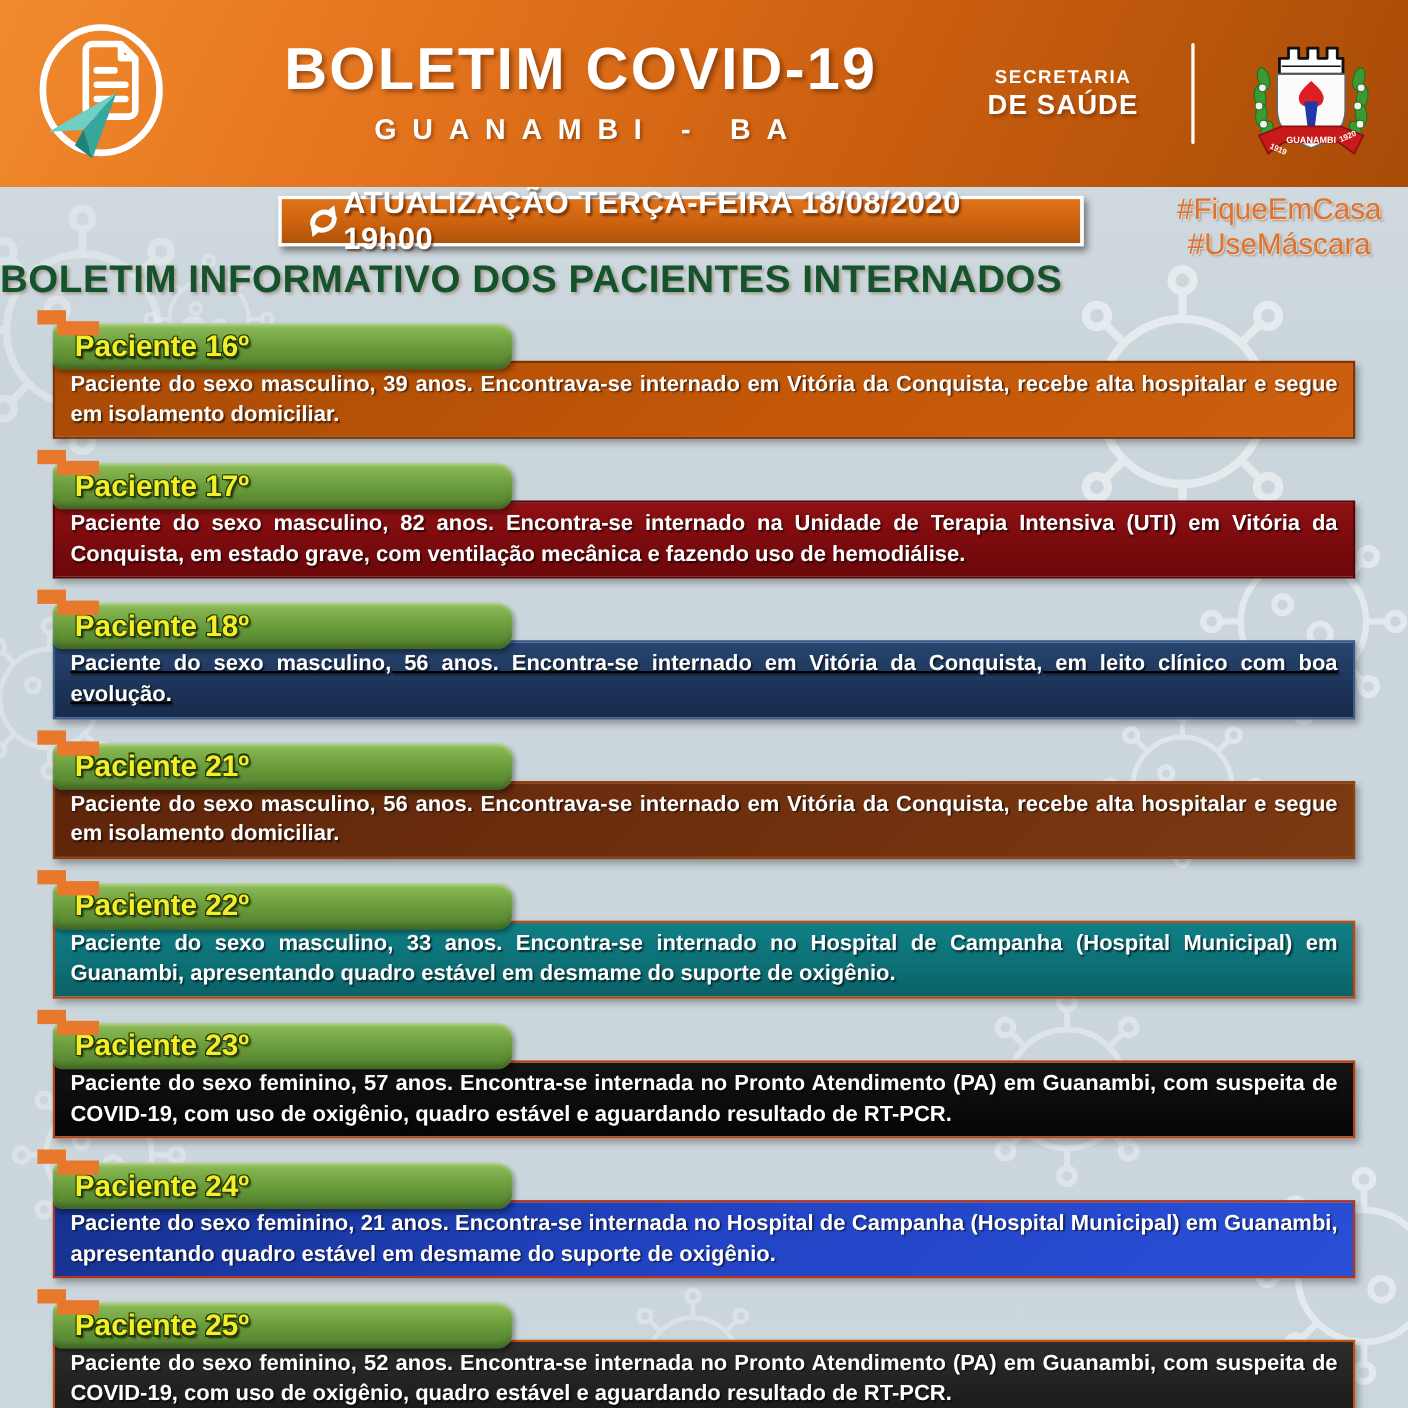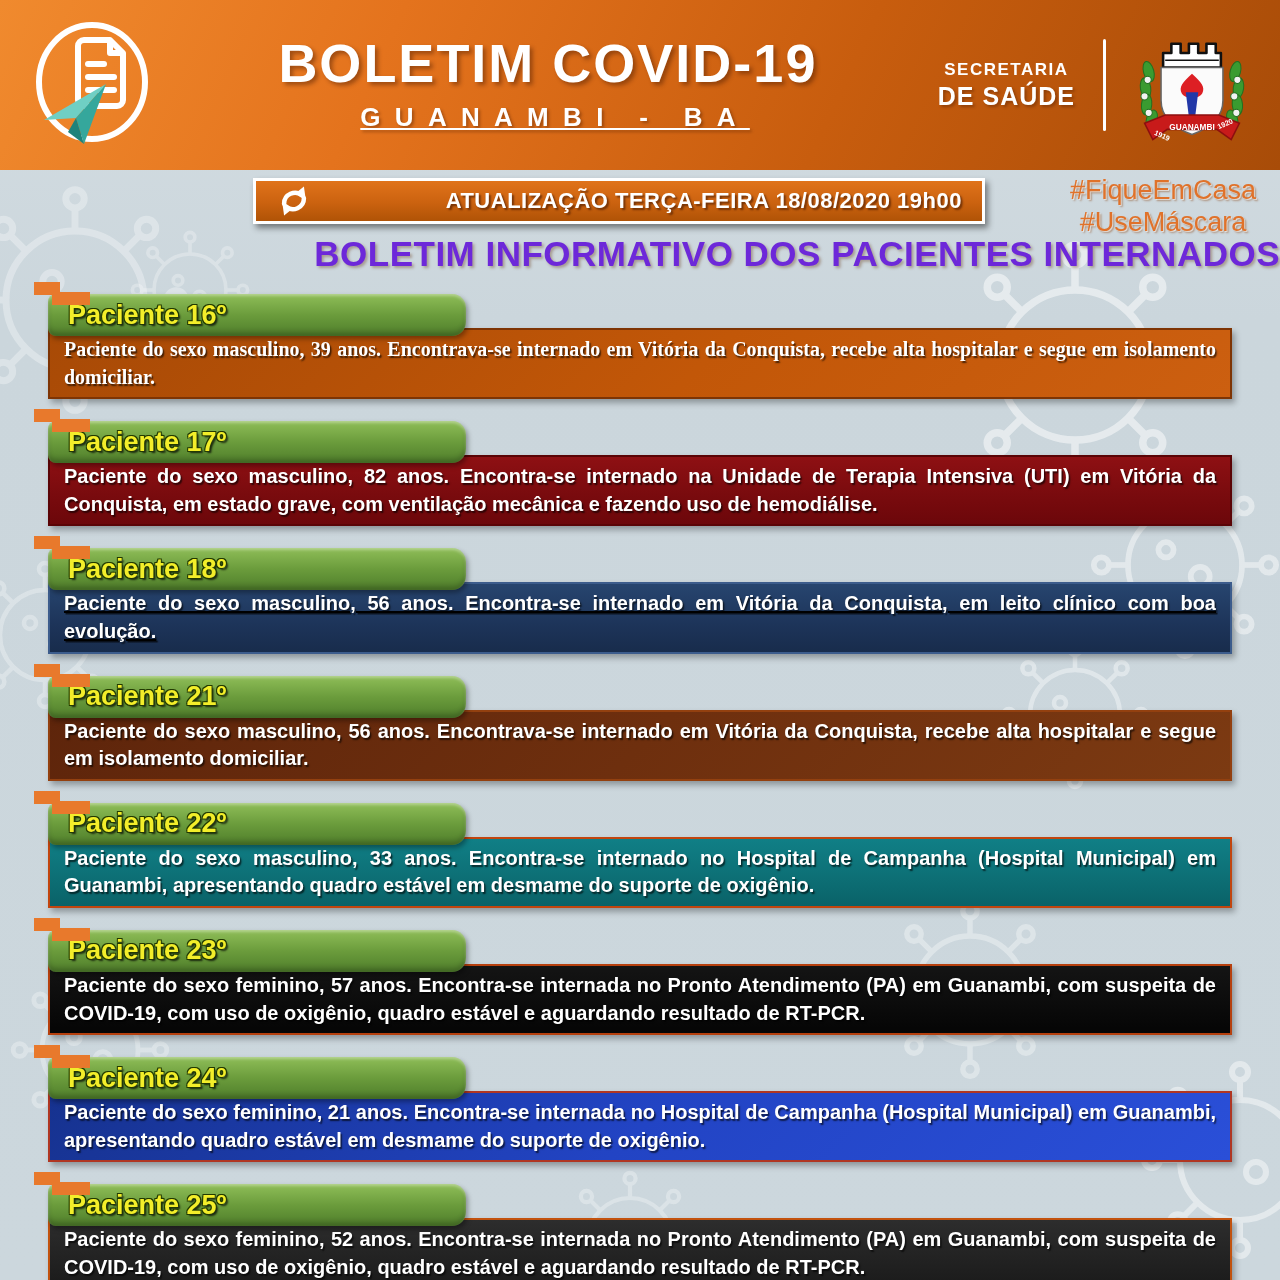--- a/index.html
+++ b/index.html
@@ -9,60 +9,60 @@
     background:linear-gradient(180deg,#d4dde2 0%,#cbd6dc 25%,#ccd7dd 100%);
     overflow:hidden; position:relative;
   }
   .virus{ position:absolute; z-index:0; pointer-events:none; }
   .content{ position:relative; z-index:1; }
 
   
   .header{
     height:170px;
     background:linear-gradient(115deg,#f08a2e 0%,#e4731d 30%,#c85d0e 65%,#a84c08 100%);
-    display:flex; align-items:center; padding:0 26px; gap:24px;
+    display:flex; align-items:center; padding:0 26px; gap:44px;
     position:relative; z-index:2;
   }
   .logo-svg{ flex:0 0 auto; }
   .title-block{ flex:1; text-align:center; color:#fff; margin-top:-6px; }
   .app-title{
     font-size:54px; font-weight:bold; letter-spacing:2px;
     text-shadow:3px 3px 4px rgba(70,25,0,.45);
   }
   .app-subtitle{
     font-size:26px; font-weight:bold; letter-spacing:.55em; padding-left:.55em;
-    margin-top:8px; text-shadow:2px 2px 3px rgba(70,25,0,.4);text-decoration:underline;
+    margin-top:8px; text-shadow:2px 2px 3px rgba(70,25,0,.4);
   }
   .dept{ text-align:center; color:#fff; white-space:nowrap; margin-right:4px; }
   .dept-line1{ font-size:17px; font-weight:bold; letter-spacing:1.5px; }
   .dept-line2{ font-size:25px; font-weight:bold; letter-spacing:1px; margin-top:2px;
     text-shadow:2px 2px 3px rgba(70,25,0,.4); }
   .vdivider{ width:3px; height:92px; background:#fff; border-radius:2px; flex:0 0 auto; }
 
   
   .subheader{ position:relative; height:62px; }
   .ribbon{
     position:absolute; left:253px; top:8px; width:732px; height:46px;
     background:linear-gradient(180deg,#e0731a 0%,#cb620f 55%,#b05306 100%);
     border:3px solid #fff; box-shadow:3px 4px 6px rgba(0,0,0,.45);
     display:flex; align-items:center; padding:0 20px;
   }
   .ribbon-text{
-    flex:1; text-align:right; color:#fff; font-weight:bold; font-size:22px;
+    flex:1; text-align:left; color:#fff; font-weight:bold; font-size:28px;
     letter-spacing:.5px; text-shadow:2px 2px 2px rgba(60,20,0,.6);
   }
   .hashtags{
     position:absolute; right:24px; top:4px; text-align:center;
     font-size:27px; line-height:32px; font-weight:normal; color:#e0722a;
     text-shadow:1px 1px 0 rgba(255,255,255,.55), 2px 2px 2px rgba(130,55,0,.45);
   }
 
   
   .main-title{
-    text-align:right; font-size:35px; font-weight:bold; color:#6d28d9;
+    text-align:left; font-size:35px; font-weight:bold; color:#14532d;
     letter-spacing:.5px; margin:2px 0 8px;
     text-shadow:2px 2px 3px rgba(95,40,0,.35);
   }
 
   
   .patients{ padding:0 48px; }
   .patient{ position:relative; margin-bottom:10px; }
   .tab{ position:relative; height:24px; margin-left:-14px; z-index:3; width:60px; }
   .tab .step1{ position:absolute; left:0; top:0; width:26px; height:13px; background:#e8792c; }
   .tab .step2{ position:absolute; left:18px; top:10px; width:38px; height:13px; background:#e8792c; }
@@ -228,21 +228,21 @@
   <main class="patients">
 
     <section class="patient">
       <div class="tab">
           <div class="step1"></div>
           <div class="step2"></div>
         </div>
       <div class="label-bar">
           <span>Paciente 16º</span>
         </div>
-      <div class="pbody" style="background: linear-gradient(135deg, rgb(168, 74, 6) 0%, rgb(194, 87, 8) 55%, rgb(204, 95, 16) 100%); border-color: rgb(126, 52, 4); font-family: Liberation Serif, serif;">
+      <div class="pbody" style="background: linear-gradient(135deg, rgb(168, 74, 6) 0%, rgb(194, 87, 8) 55%, rgb(204, 95, 16) 100%); border-color: rgb(126, 52, 4);">
         <p>Paciente do sexo masculino, 39 anos. Encontrava-se internado em Vitória da Conquista, recebe alta hospitalar e segue em isolamento domiciliar.</p>
       </div>
     </section>
 
     <section class="patient">
       <div class="tab">
           <div class="step1"></div>
           <div class="step2"></div>
         </div>
       <div class="label-bar">

